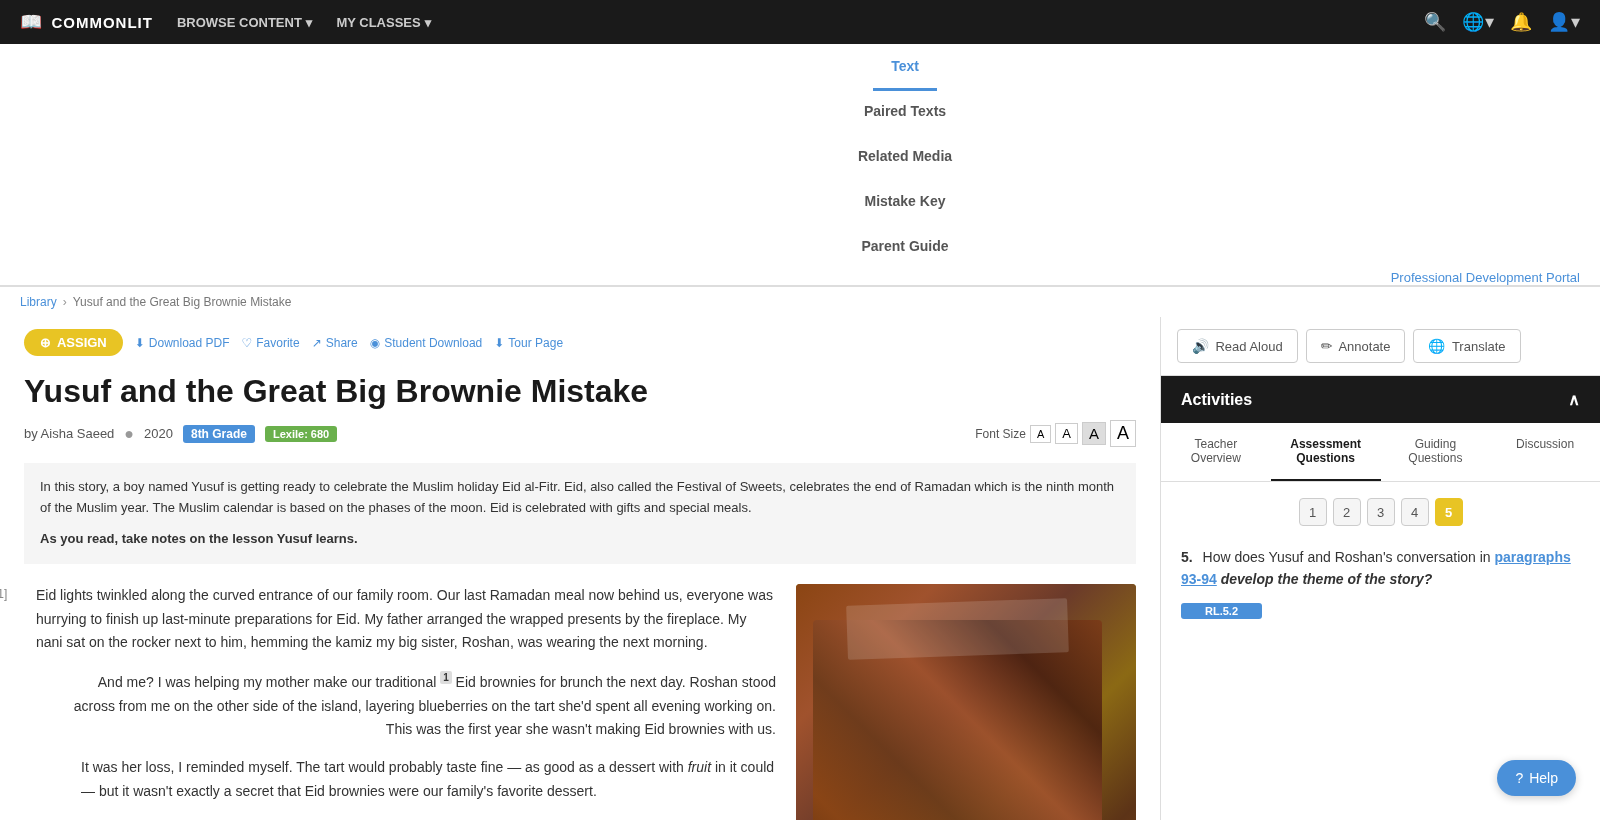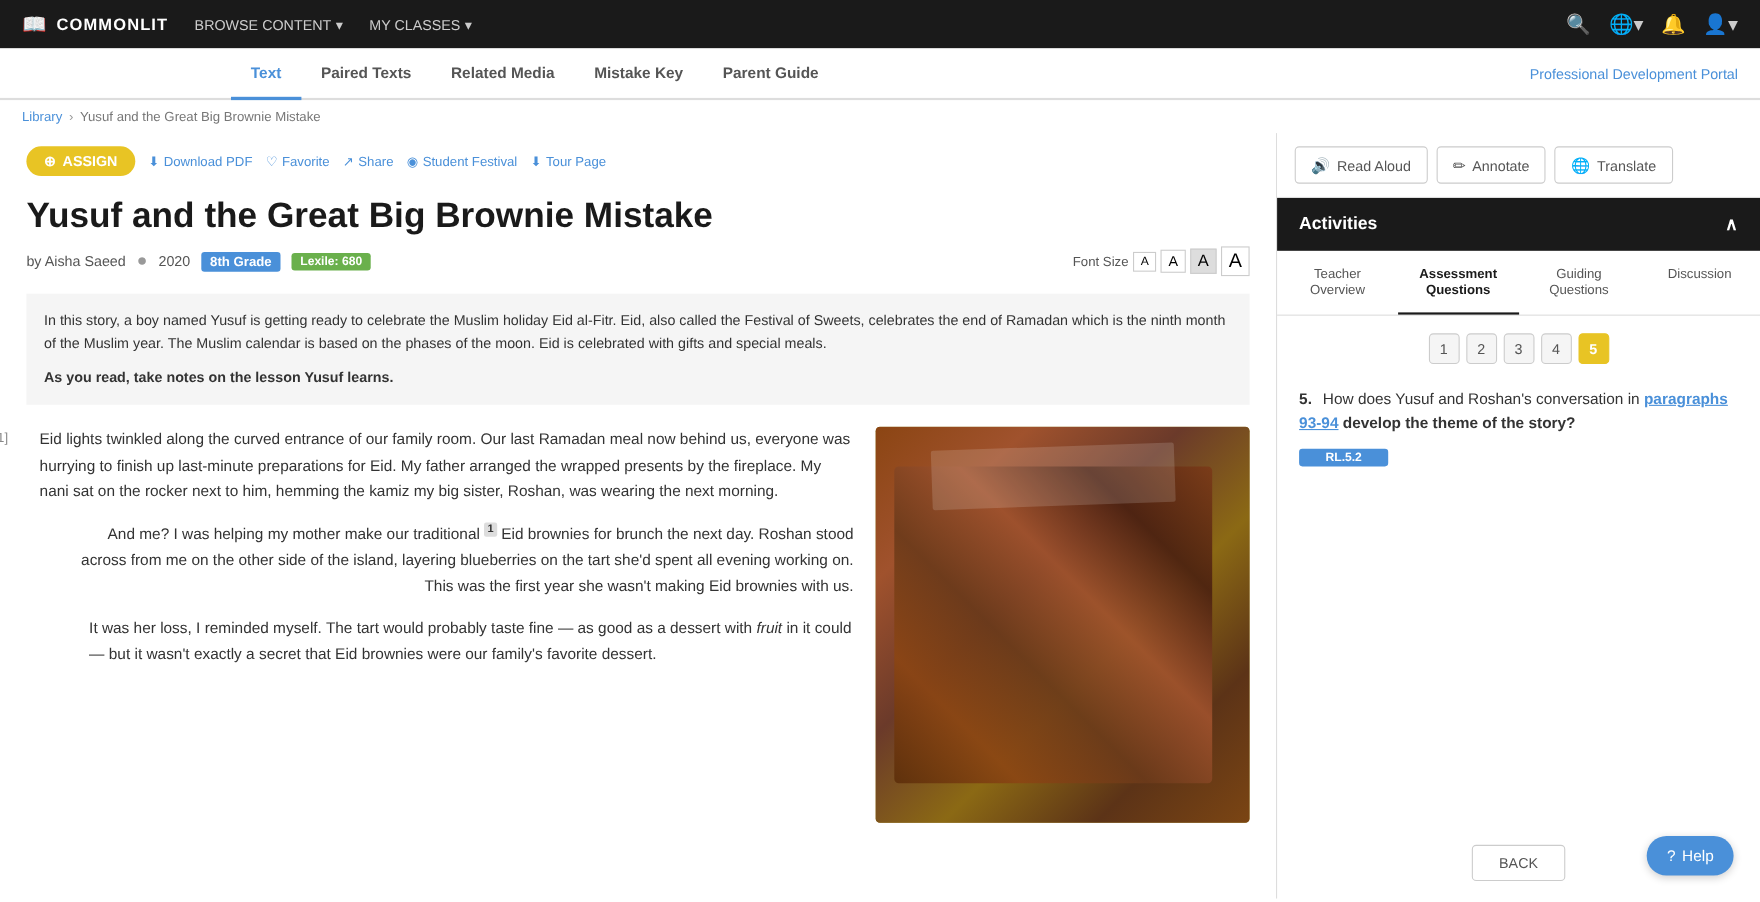--- a/index.html
+++ b/index.html
@@ -10,32 +10,33 @@
       background: #1a1a1a;
       height: 44px;
       display: flex;
       align-items: center;
       padding: 0 20px;
       justify-content: space-between;
     }
     .top-nav-left { display: flex; align-items: center; gap: 24px; }
     .logo { display: flex; align-items: center; gap: 8px; color: #fff; font-size: 15px; font-weight: bold; letter-spacing: 1px; }
     .logo-icon { font-size: 18px; }
-    .nav-item { color: #ccc; font-size: 13px; font-weight: normal; cursor: pointer; display: flex; align-items: center; gap: 4px; text-transform: uppercase; }
+    .nav-item { color: #ccc; font-size: 13px; font-weight: bold; cursor: pointer; display: flex; align-items: center; gap: 4px; text-transform: uppercase; }
     .top-nav-right { display: flex; align-items: center; gap: 16px; }
     .icon-btn { color: #ccc; font-size: 18px; cursor: pointer; }
 
     
     .sub-nav {
       background: #fff;
       border-bottom: 2px solid #ddd;
       display: flex;
       align-items: center;
       padding: 0 0 0 210px;
       position: relative;
+      flex-direction: column;
     }
     .sub-nav-tab {
       padding: 14px 18px;
       font-size: 14px;
       font-weight: bold;
       cursor: pointer;
       color: #555;
       border-bottom: 3px solid transparent;
       margin-bottom: -2px;
     }
@@ -294,21 +295,21 @@
       padding: 10px 20px 16px;
       flex: 1;
     }
     .question-text {
       font-size: 14px;
       line-height: 1.6;
       color: #333;
     }
     .question-num { font-weight: bold; margin-right: 6px; }
     .question-link { color: #4a90d9; font-weight: bold; text-decoration: underline; cursor: pointer; }
-    .question-bold { font-weight: bold; }
+    .question-bold { font-weight: bold; font-style: italic; }
     .standard-badge {
       background: #4a90d9;
       color: #fff;
       font-size: 11px;
       font-weight: bold;
       padding: 2px 24px;
       border-radius: 3px;
       display: inline-block;
       margin-top: 12px;
     }
@@ -440,21 +441,21 @@
       <span class="toolbar-action">
         <span>♡</span>
         <span>Favorite</span>
       </span>
       <span class="toolbar-action">
         <span>↗</span>
         <span>Share</span>
       </span>
       <span class="toolbar-action">
         <span>◉</span>
-        <span>Student Festival</span>
+        <span>Student Download</span>
       </span>
       <span class="toolbar-action">
         <span>⬇</span>
         <span>Tour Page</span>
       </span>
     </div>
 
     <h1 class="article-title">Yusuf and the Great Big Brownie Mistake</h1>
 
     <div class="article-meta">

